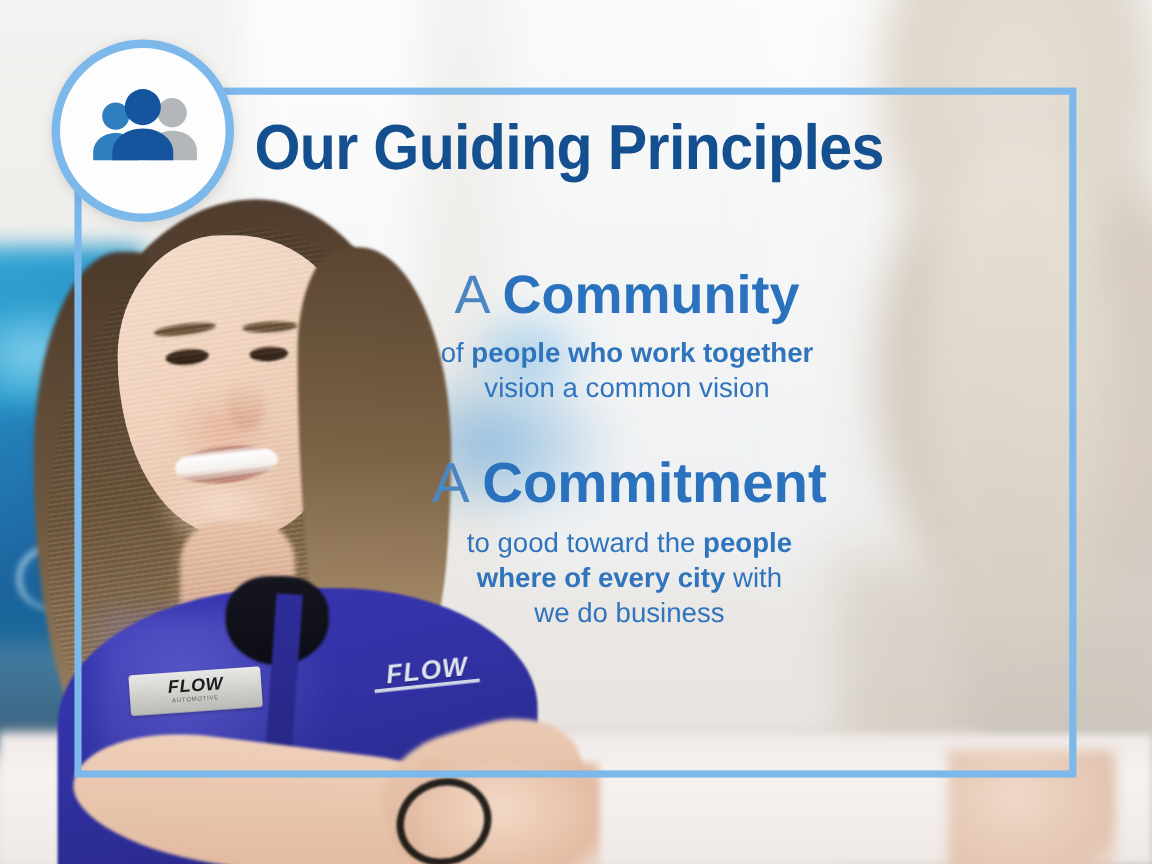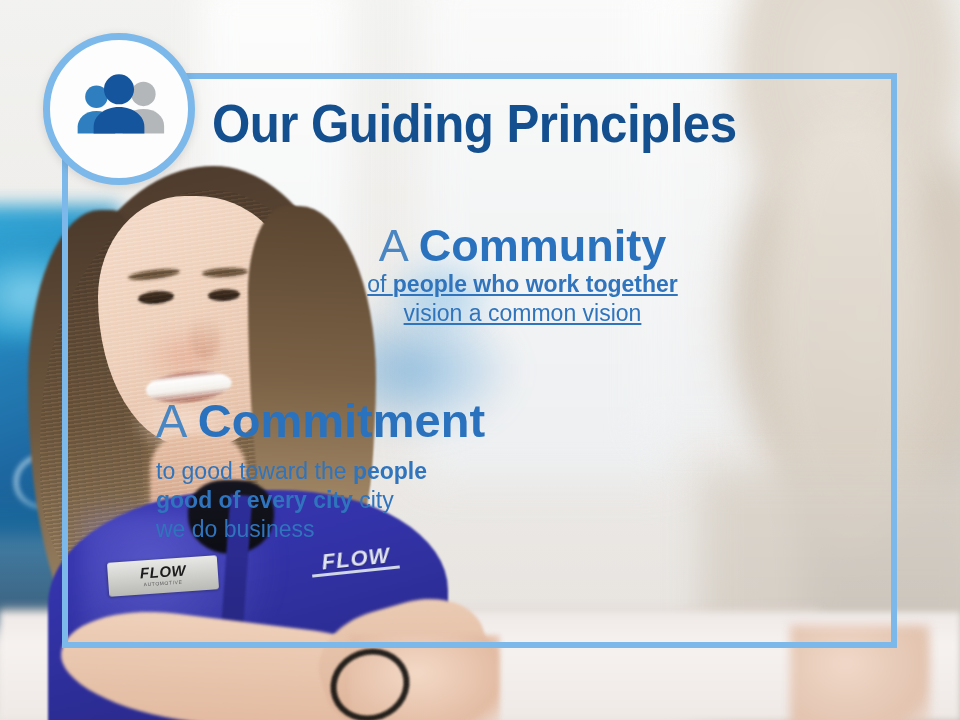--- a/index.html
+++ b/index.html
@@ -175,22 +175,22 @@
   .hl .bd{font-weight:700;}
   .sub{font-size:23px;line-height:1.26;color:#2f74bc;}
   .sub .rg{font-weight:400;}
   .sub .bd{font-weight:700;}
 
   .b1{text-align:center;padding-right:36px;}
   .b1 .hl{font-size:43px;}
   .b1 .sub{margin-top:6px;}
   .b2{text-align:center;padding-left:96px;padding-right:10px;margin-top:40px;}
   .b2 .hl{font-size:45px;}
-  .b2 .sub{text-decoration:underline;}
-  .b3{padding-left:94px;padding-right:4px;margin-top:68px;}
+  .b2 .sub{margin-top:10px;}
+  .b3{text-align:center;padding-left:94px;padding-right:4px;margin-top:39px;}
   .b3 .hl{font-size:47px;}
   .b3 .sub{margin-top:12px;}
 </style>
 </head>
 <body>
 
 <div id="stage">
 
   <div class="bg">
     <div class="bg-base"></div>
@@ -287,21 +287,21 @@
     <div class="blk b3">
       <div class="hl">
         <span class="lt">A</span>
         <span class="bd">Commitment</span>
       </div>
       <div class="sub">
         <div>
           <span class="rg">to good toward the </span><span class="bd">people</span>
         </div>
         <div>
-          <span class="bd">good of every city</span><span class="rg"> city</span>
+          <span class="bd">where of every city</span><span class="rg"> with</span>
         </div>
         <div>
           <span class="rg">we do business</span>
         </div>
       </div>
     </div>
 
   </div>
 </div>
 

